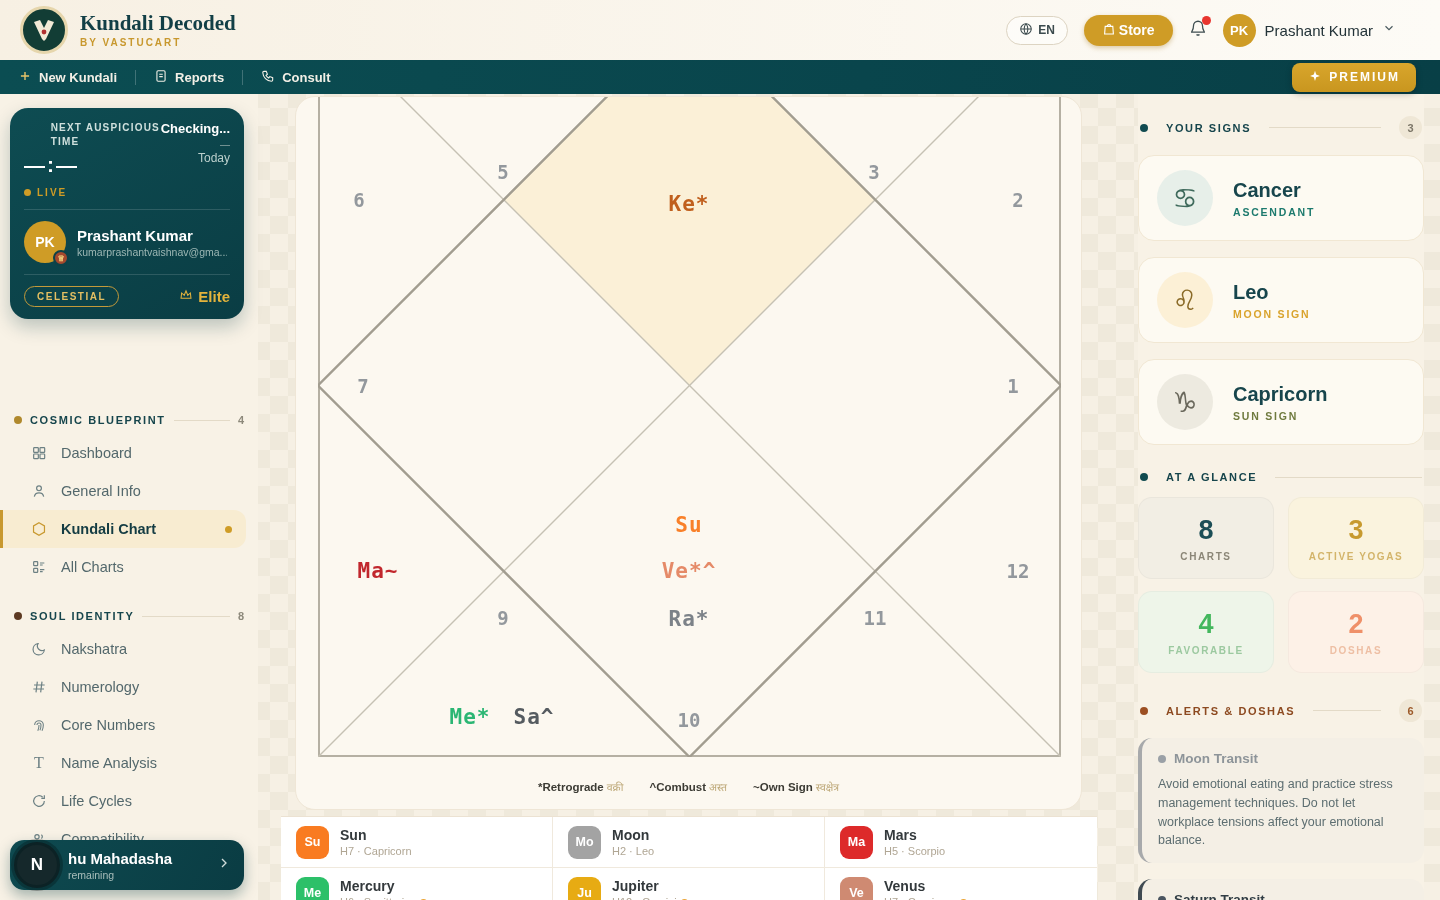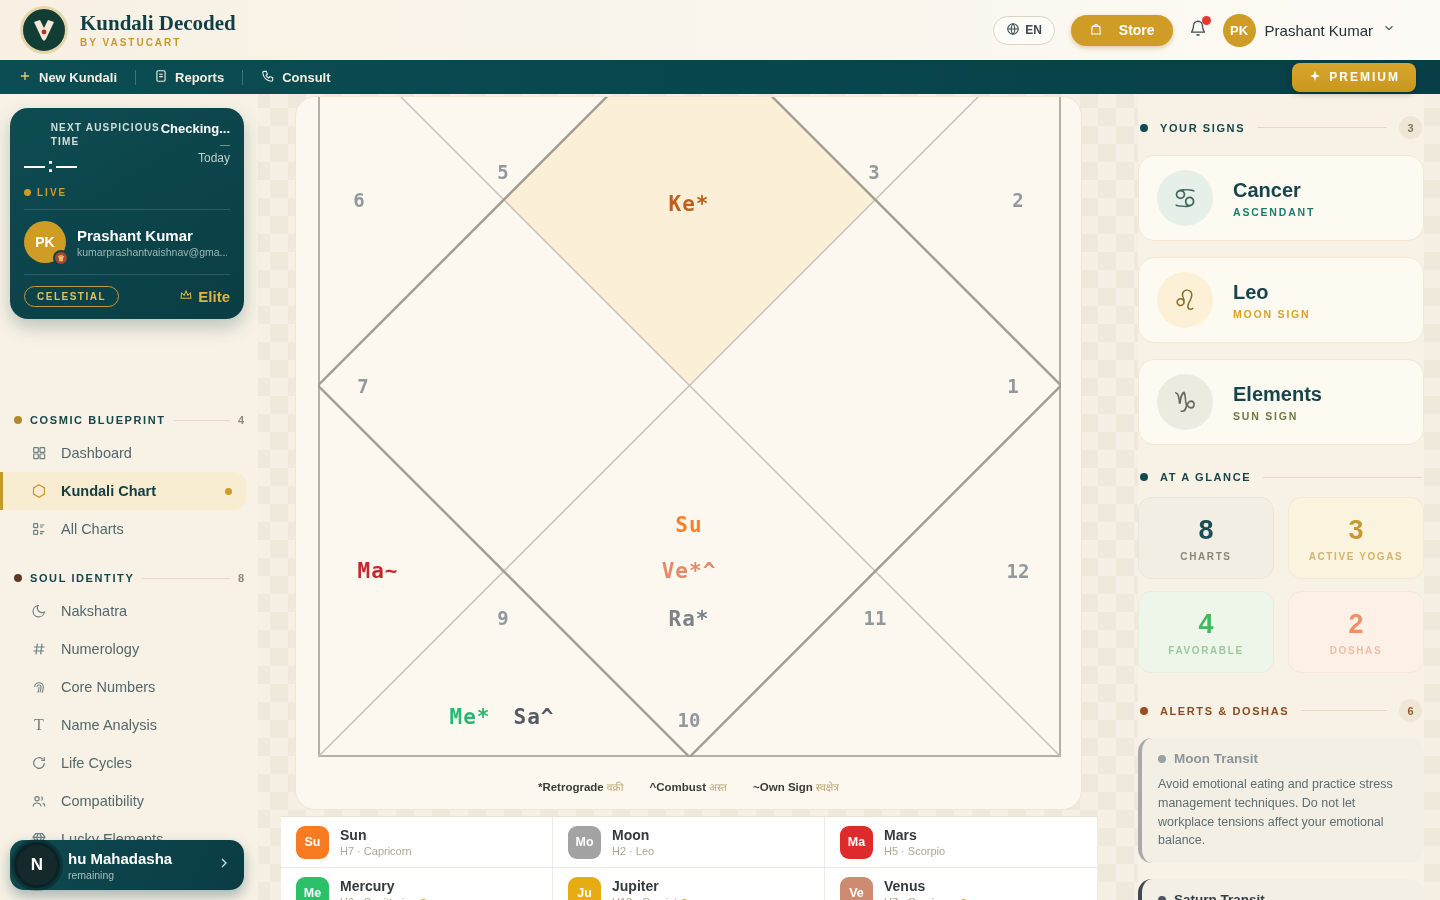--- a/index.html
+++ b/index.html
@@ -17,21 +17,21 @@
   .topbar { position:absolute; left:0; top:0; width:1440px; height:60px;
     background:linear-gradient(90deg,#f7f0e3,#fdfbf6); display:flex; align-items:center; z-index:30; }
   .logo-wrap { display:flex; align-items:center; gap:12px; padding-left:20px; }
   .logo-circle { width:48px; height:48px; border-radius:50%; background:#123d35;
     border:3px solid #e6d6ac; display:flex; align-items:center; justify-content:center; }
   .app-title { font-family:"Liberation Serif", serif; font-weight:bold; font-size:21px; color:#123f46; line-height:1.05; }
   .app-sub { font-size:10px; font-weight:bold; letter-spacing:2px; color:#c8982e; margin-top:2px; }
   .topbar-right { margin-left:auto; display:flex; align-items:center; gap:16px; padding-right:44px; }
   .en-pill { display:flex; align-items:center; gap:5px; border:1px solid #ddd4c2; border-radius:999px;
     padding:5px 12px; font-size:12px; font-weight:bold; color:#3c4b4e; background:rgba(255,255,255,.5); cursor:pointer; }
-  .store-btn { display:flex; align-items:center; gap:16px; background:#cf9c26; color:#fff; font-weight:bold;
+  .store-btn { display:flex; align-items:center; gap:3px; background:#cf9c26; color:#fff; font-weight:bold;
     font-size:14px; border:none; border-radius:999px; padding:7px 18px; cursor:pointer; box-shadow:0 2px 5px rgba(160,115,20,.35); }
   .bell-wrap { position:relative; color:#3f4e51; cursor:pointer; }
   .bell-dot { position:absolute; top:-3px; right:-4px; width:9px; height:9px; border-radius:50%; background:#e8352e; }
   .avatar { width:33px; height:33px; border-radius:50%; background:#cf9c26; color:#fff; font-weight:bold;
     font-size:13px; display:flex; align-items:center; justify-content:center; }
   .user-name { font-size:15px; color:#233338; font-weight:500; }
   .hdr-chevron { color:#4a5a5e; }
 
   
   .tealbar { position:absolute; left:0; top:60px; width:1440px; height:34px;
@@ -116,21 +116,21 @@
     border-bottom:1px solid #f0e9dd; cursor:pointer; background:#fff; }
   .pcell:nth-child(3n) { border-right:none; }
   .pbadge { width:33px; height:33px; border-radius:9px; color:#fff; font-weight:bold; font-size:12.5px;
     display:flex; align-items:center; justify-content:center; flex:none; }
   .pname { font-size:14px; font-weight:bold; color:#33393c; }
   .psub { font-size:11px; color:#b0a694; margin-top:2px; display:flex; align-items:center; gap:4px; }
   .pmark { width:7px; height:7px; border-radius:50%; background:#eba63a; display:inline-block; }
 
   
   .rightbar { position:absolute; left:1138px; top:94px; width:286px; height:806px; background:#f8f2e6; }
-  .r-hd { display:flex; align-items:center; gap:12px; margin:0 2px; }
+  .r-hd { display:flex; align-items:center; gap:18px; margin:0 2px; }
   .r-hd .sec-line { background:#e3dac7; }
   .count-badge { width:23px; height:23px; border-radius:50%; background:#efe7d6; color:#7c7668;
     font-size:11px; font-weight:bold; display:flex; align-items:center; justify-content:center; }
   .sign-card { display:flex; align-items:center; gap:20px; background:#fdfaf2; border:1px solid #f1e7d3;
     border-radius:16px; padding:14px 18px; margin-top:16px; cursor:pointer; }
   .sign-ic { width:56px; height:56px; border-radius:50%; display:flex; align-items:center; justify-content:center;
     font-family:"DejaVu Sans",sans-serif; font-size:28px; flex:none; }
   .sign-name { font-size:20px; font-weight:bold; color:#17454c; }
   .sign-role { font-size:10.5px; font-weight:bold; letter-spacing:1.8px; margin-top:4px; }
   .stats-grid { display:grid; grid-template-columns:1fr 1fr; gap:12px 14px; margin-top:14px; }
@@ -273,20 +273,29 @@
       <div class="side-item">
         <span class="ic">
             <svg class="ic16" viewBox="0 0 24 24" fill="none" stroke="currentColor" stroke-width="1.8">
               <rect x="4" y="4" width="7" height="7" rx="1"></rect>
               <rect x="13.5" y="4" width="7" height="7" rx="1"></rect>
               <rect x="4" y="13.5" width="7" height="7" rx="1"></rect>
               <rect x="13.5" y="13.5" width="7" height="7" rx="1"></rect>
             </svg>
           </span>
         <span>Dashboard</span>
+      </div>
+      <div class="side-item">
+        <span class="ic">
+            <svg class="ic16" viewBox="0 0 24 24" fill="none" stroke="currentColor" stroke-width="1.8">
+              <circle cx="12" cy="8" r="3.6"></circle>
+              <path d="M5 20.5c.6-4 3.4-5.8 7-5.8s6.4 1.8 7 5.8"></path>
+            </svg>
+          </span>
+        <span>General Info</span>
       </div>
       <div class="side-item active">
         <span class="ic">
             <svg class="ic16" viewBox="0 0 24 24" fill="none" stroke="currentColor" stroke-width="1.8">
               <path d="M12 2.5l8.2 4.8v9.4L12 21.5l-8.2-4.8V7.3z"></path>
             </svg>
           </span>
         <span>Kundali Chart</span>
         <span class="active-dot"></span>
       </div>
@@ -492,21 +501,21 @@
       <div class="sign-card">
         <div class="sign-ic" style="color: rgb(138, 106, 39); background: rgb(252, 240, 214);">♌</div>
         <div>
           <div class="sign-name">Leo</div>
           <div class="sign-role" style="color: rgb(217, 163, 44);">MOON SIGN</div>
         </div>
       </div>
       <div class="sign-card">
         <div class="sign-ic" style="color: rgb(106, 104, 92); background: rgb(237, 234, 224);">♑</div>
         <div>
-          <div class="sign-name">Elements</div>
+          <div class="sign-name">Capricorn</div>
           <div class="sign-role" style="color: rgb(111, 122, 62);">SUN SIGN</div>
         </div>
       </div>
 
       <div class="r-hd" style="margin-top:26px">
         <span class="sec-dot" style="background:#114b50"></span>
         <span class="sec-title">AT A GLANCE</span>
         <span class="sec-line"></span>
       </div>
       <div class="stats-grid">

